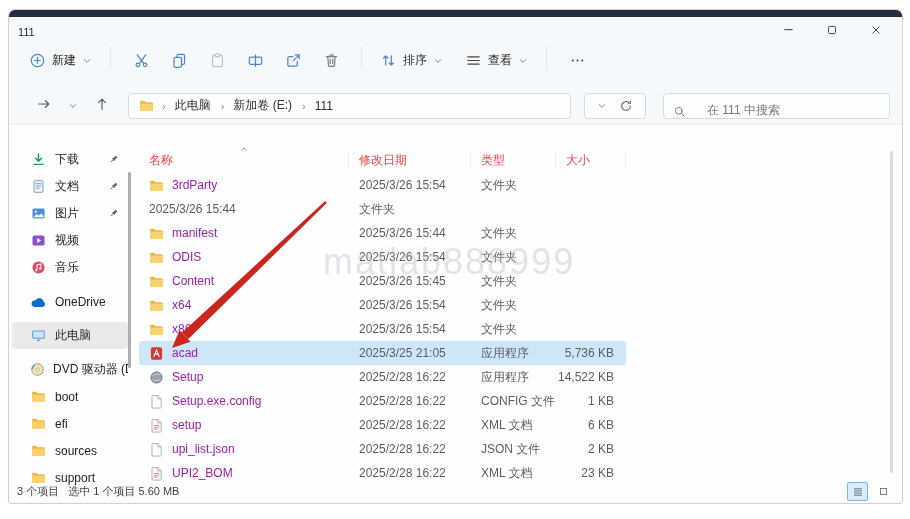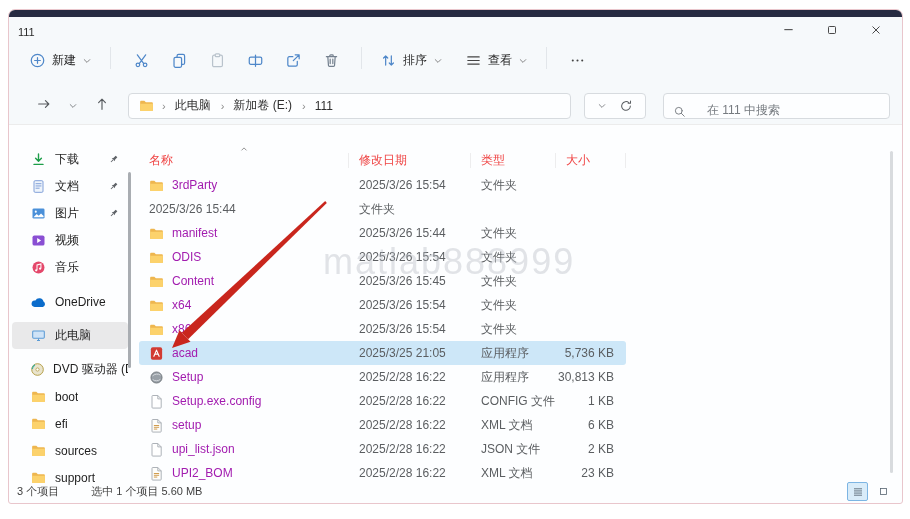--- a/index.html
+++ b/index.html
@@ -63,21 +63,21 @@
   .rows{margin-top:2px;}
   .row{display:grid;grid-template-columns:210px 122px 85px 70px;width:487px;height:24px;align-items:center;border-radius:3px;}
   .row.selected{background:#cde7f8;}
   .c-name{display:flex;align-items:center;gap:8px;padding-left:9px;color:#a21caf;white-space:nowrap;}
   .c-ico{width:16px;height:16px;display:flex;align-items:center;justify-content:center;flex:0 0 16px;}
   .c-date,.c-type{color:#5b5e61;padding-left:10px;white-space:nowrap;}
   .c-size{color:#5b5e61;text-align:right;padding-right:12px;white-space:nowrap;}
   .vscroll{position:absolute;right:9px;top:141px;width:3px;height:322px;background:#d8dbde;border-radius:2px;}
   
   .statusbar{position:absolute;left:0;right:0;bottom:0;height:23px;display:flex;align-items:center;
-             padding:0 8px;font-size:11px;color:#3f3f3f;gap:32px;}
+             padding:0 8px;font-size:11px;color:#3f3f3f;gap:9px;}
   .viewtoggle{margin-left:auto;display:flex;gap:5px;align-items:center;}
   .vt-btn{width:19px;height:17px;border:1px solid transparent;border-radius:2px;display:flex;align-items:center;justify-content:center;color:#55636f;}
   .vt-btn svg{fill:none;stroke:currentColor;stroke-width:1.3;}
   .vt-btn.active{background:#d9ecf9;border-color:#7db5e3;}
   
   .watermark{position:absolute;left:323px;top:241px;font-size:36px;letter-spacing:2px;
              color:rgba(178,184,192,0.38);pointer-events:none;z-index:30;}
   .arrow-svg{position:absolute;left:0;top:0;width:910px;height:519px;pointer-events:none;z-index:40;}
 </style>
 </head>
@@ -533,21 +533,21 @@
             <span class="c-ico">
               <svg width="15" height="15" viewBox="0 0 16 16">
                 <circle cx="8" cy="8" r="5.9" fill="#99a0a7" stroke="#6f757b" stroke-width="1"></circle>
                 <path d="M3.8 6.3c1.7-2.1 6.3-2.6 8.4-.9M4 10.2c2 1.8 6.2 1.6 8-.2" stroke="#d8dbde" stroke-width="1" fill="none"></path>
               </svg>
             </span>
             <span>Setup</span>
           </div>
           <div class="c-date">2025/2/28 16:22</div>
           <div class="c-type">应用程序</div>
-          <div class="c-size">30,813 KB</div>
+          <div class="c-size">14,522 KB</div>
         </div>
         <div class="row">
           <div class="c-name">
             <span class="c-ico">
               <svg width="15" height="15" viewBox="0 0 16 16">
                 <path d="M4 1.6h5.4L13 5.2v9a.8.8 0 0 1-.8.8H4a.8.8 0 0 1-.8-.8V2.4A.8.8 0 0 1 4 1.6z" fill="#fff" stroke="#a8adb3" stroke-width="1"></path>
                 <path d="M9.4 1.6v3.6H13" fill="none" stroke="#a8adb3" stroke-width="1"></path>
               </svg>
             </span>
             <span>Setup.exe.config</span>

